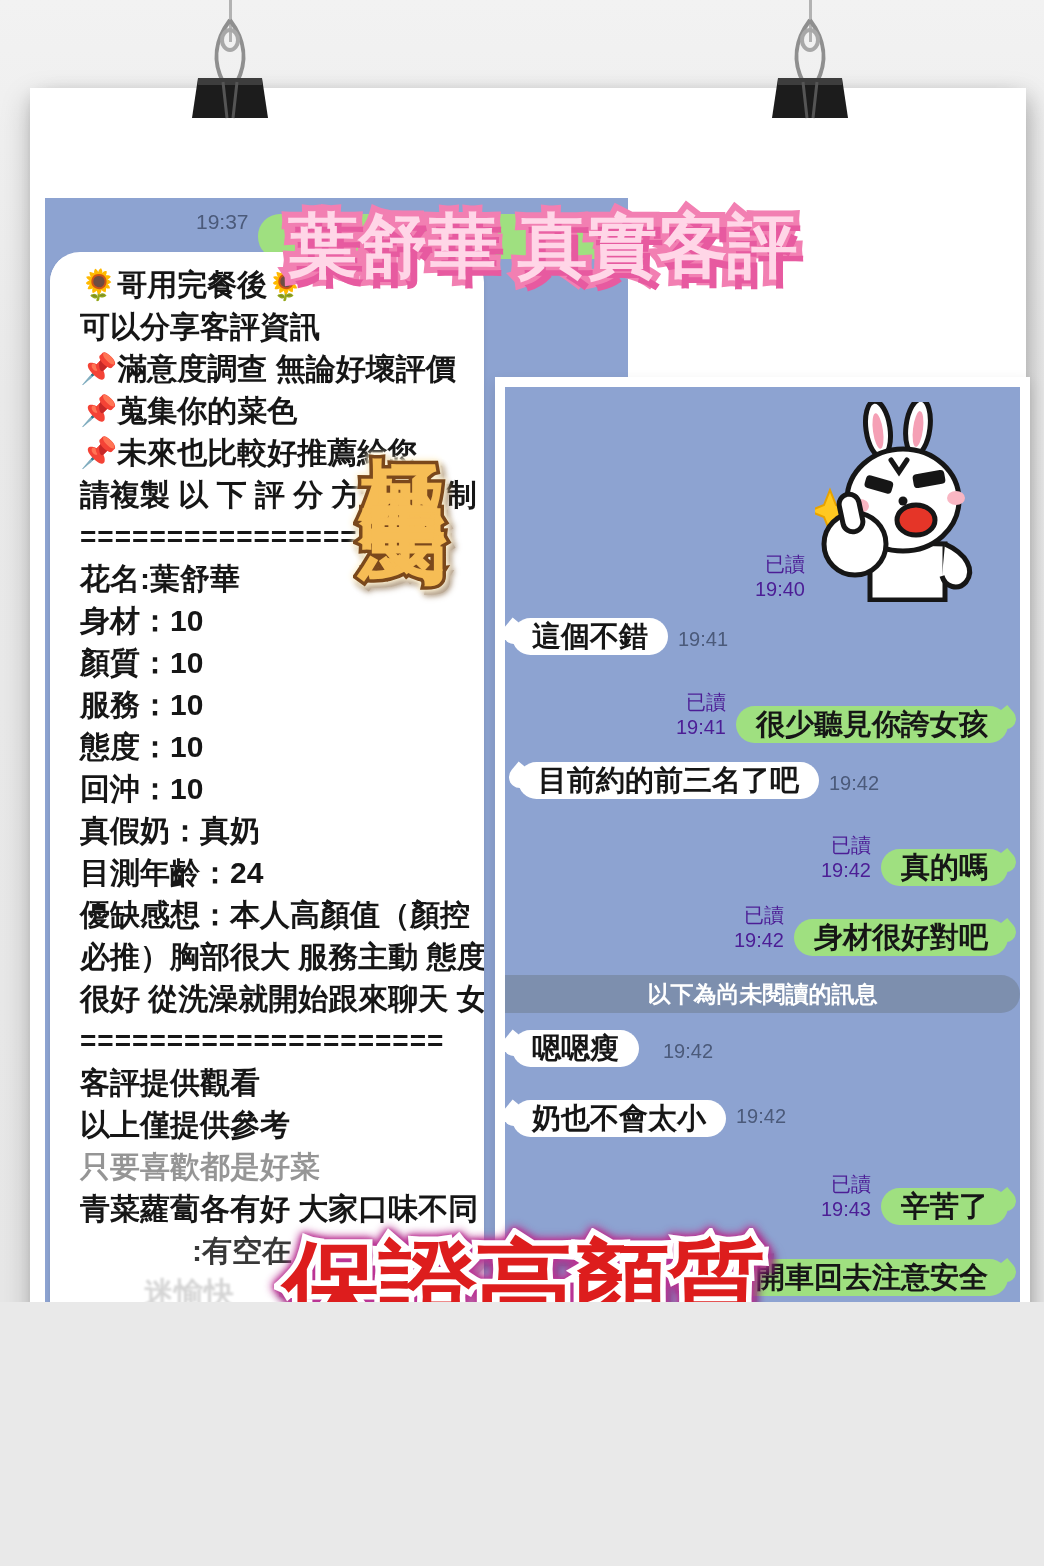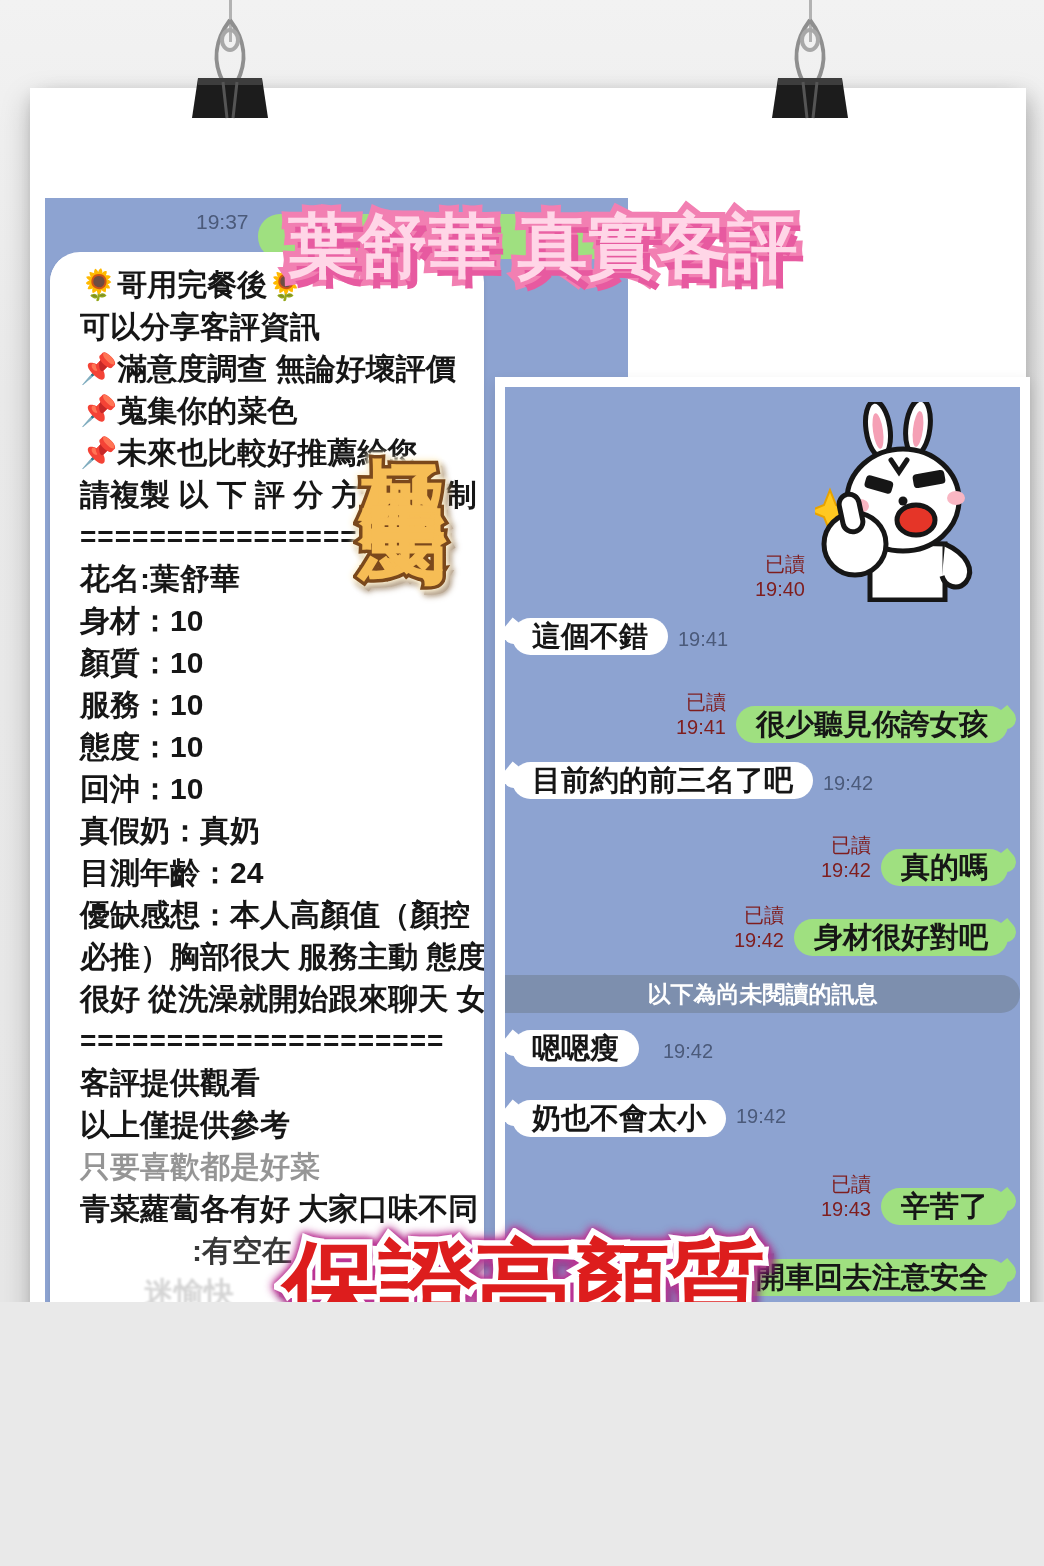--- a/index.html
+++ b/index.html
@@ -34,21 +34,21 @@
   .chat{position:absolute;left:10px;top:10px;width:515px;height:989px;background:#8da3d1;overflow:hidden;}
   .row{position:absolute;display:flex;align-items:flex-end;gap:10px;}
   .bubble{position:relative;font-size:29px;font-weight:600;color:#161616;padding:2px 20px;
           border-radius:26px;white-space:nowrap;line-height:1.15;}
   .bubble.in{background:#ffffff;}
   .bubble.in::before{content:"";position:absolute;left:-9px;top:4px;width:22px;height:22px;
           background:#ffffff;border-radius:0 50% 50% 50%;transform:rotate(40deg);}
   .bubble.out{background:#9fe080;}
   .bubble.out::before{content:"";position:absolute;right:-8px;top:3px;width:20px;height:20px;
           background:#9fe080;border-radius:50% 0 50% 50%;transform:rotate(-40deg);}
-  .meta{font-size:20px;color:#7f1d1d;text-align:right;line-height:1.25;white-space:nowrap;padding-bottom:3px;}
+  .meta{font-size:20px;color:#4c1d95;text-align:right;line-height:1.25;white-space:nowrap;padding-bottom:3px;}
   .tside{font-size:20px;color:#4b5a7a;white-space:nowrap;padding-bottom:4px;}
   .divider{position:absolute;left:0;top:588px;width:515px;height:38px;background:#7d8fae;
            border-radius:0 19px 19px 0;color:#ffffff;font-size:23px;line-height:38px;text-align:center;
            font-weight:600;}
   .sticker{position:absolute;left:310px;top:15px;width:172px;height:200px;}
   .read-sticker{position:absolute;right:215px;top:165px;}
   
   .title-pink{position:absolute;left:288px;top:200px;font-size:70px;font-weight:800;letter-spacing:0px;
       color:#ffd6e7;-webkit-text-stroke:12px #f27fb2;paint-order:stroke;white-space:nowrap;
       text-shadow:7px 9px 0 #e75aa0;}
@@ -142,21 +142,21 @@
       </div>
 
       <div class="row" style="right:12px;top:303px;">
         <div class="meta">
           <div>已讀</div>
           <div>19:41</div>
         </div>
         <div class="bubble out">很少聽見你誇女孩</div>
       </div>
 
-      <div class="row" style="left:7px;top:375px;">
+      <div class="row" style="left:13px;top:375px;">
         <div class="bubble in">目前約的前三名了吧</div>
         <div class="tside">19:42</div>
       </div>
 
       <div class="row" style="right:12px;top:446px;">
         <div class="meta">
           <div>已讀</div>
           <div>19:42</div>
         </div>
         <div class="bubble out">真的嗎</div>

